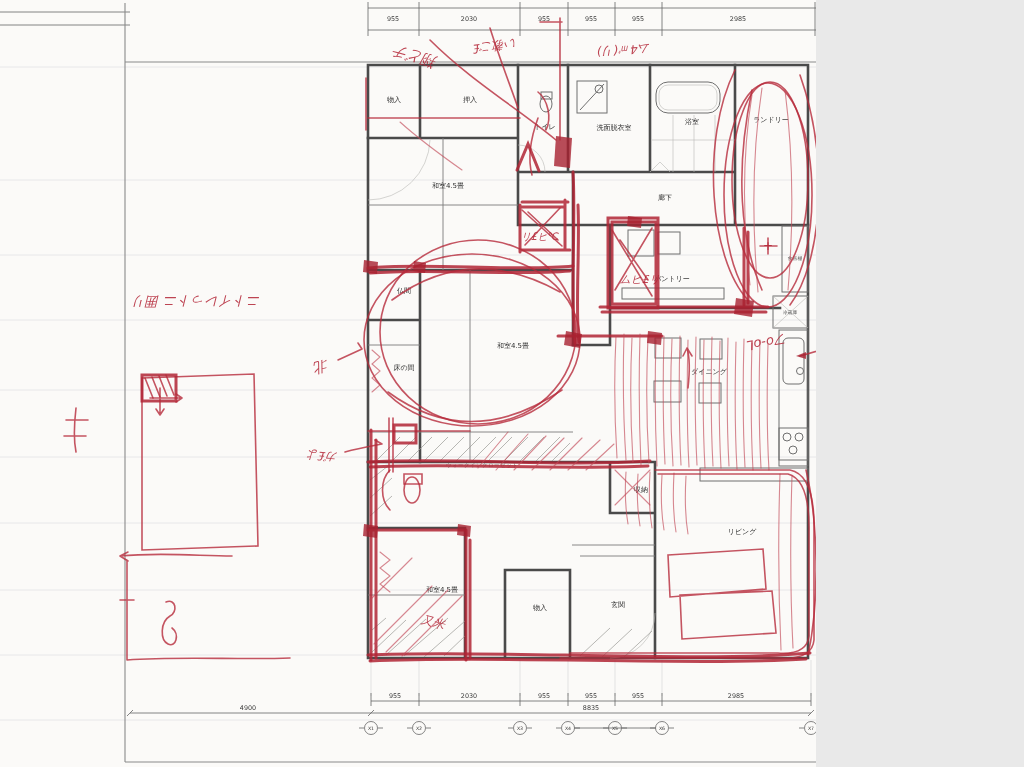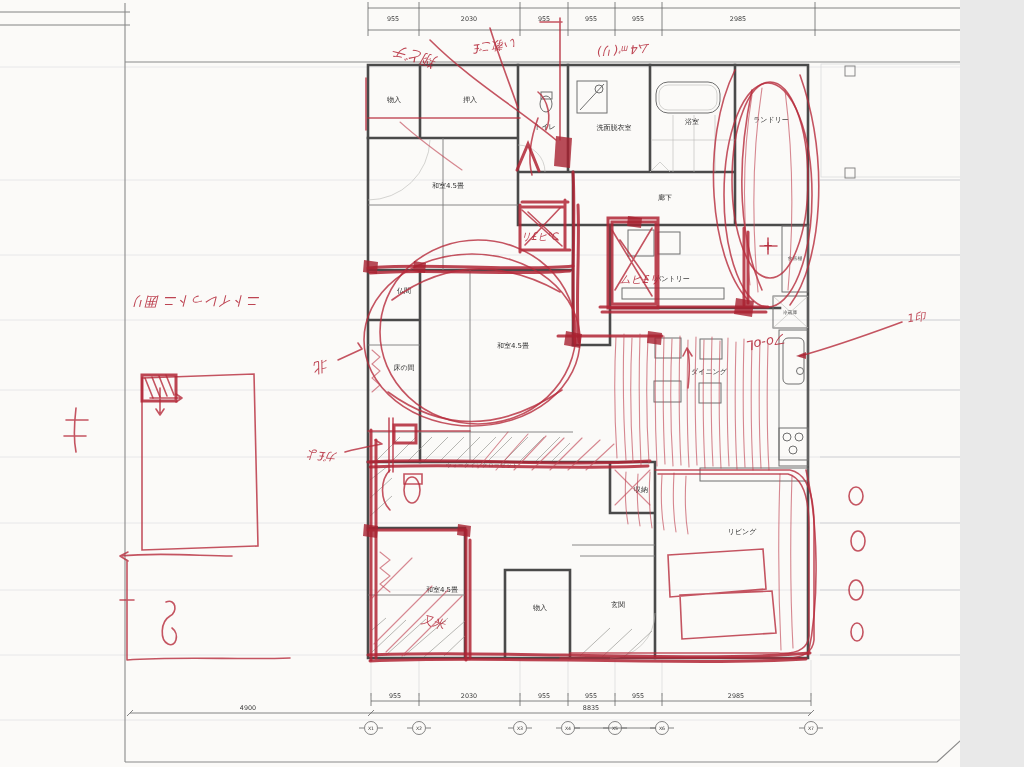--- a/index.html
+++ b/index.html
@@ -1,16 +1,16 @@
 <!DOCTYPE html>
 <html><head>
 <meta charset="utf-8">
 <style>
   html,body{margin:0;padding:0;background:#e9e9e9;}
-  #page{position:relative;width:960px;height:767px;background:#fbfaf8;overflow:hidden;
+  #page{position:relative;width:816px;height:767px;background:#fbfaf8;overflow:hidden;
         font-family:"DejaVu Sans","Liberation Sans",sans-serif;}
   svg{position:absolute;left:0;top:0;}
   
   .scan  {stroke:#e3e2e4;stroke-width:.8;}
   .scanR {stroke:#cfcfd3;stroke-width:.8;}
   .bound {stroke:#8a8a8a;stroke-width:1.1;fill:none;}
   .faint {stroke:#d8d7da;stroke-width:.7;fill:none;}
   .wall  {stroke:#4a4a4a;stroke-width:2.6;fill:none;stroke-linecap:square;}
   .thin  {stroke:#7c7c7c;stroke-width:.9;fill:none;}
   .tile  {stroke:#b9b8b6;stroke-width:.6;fill:none;}

